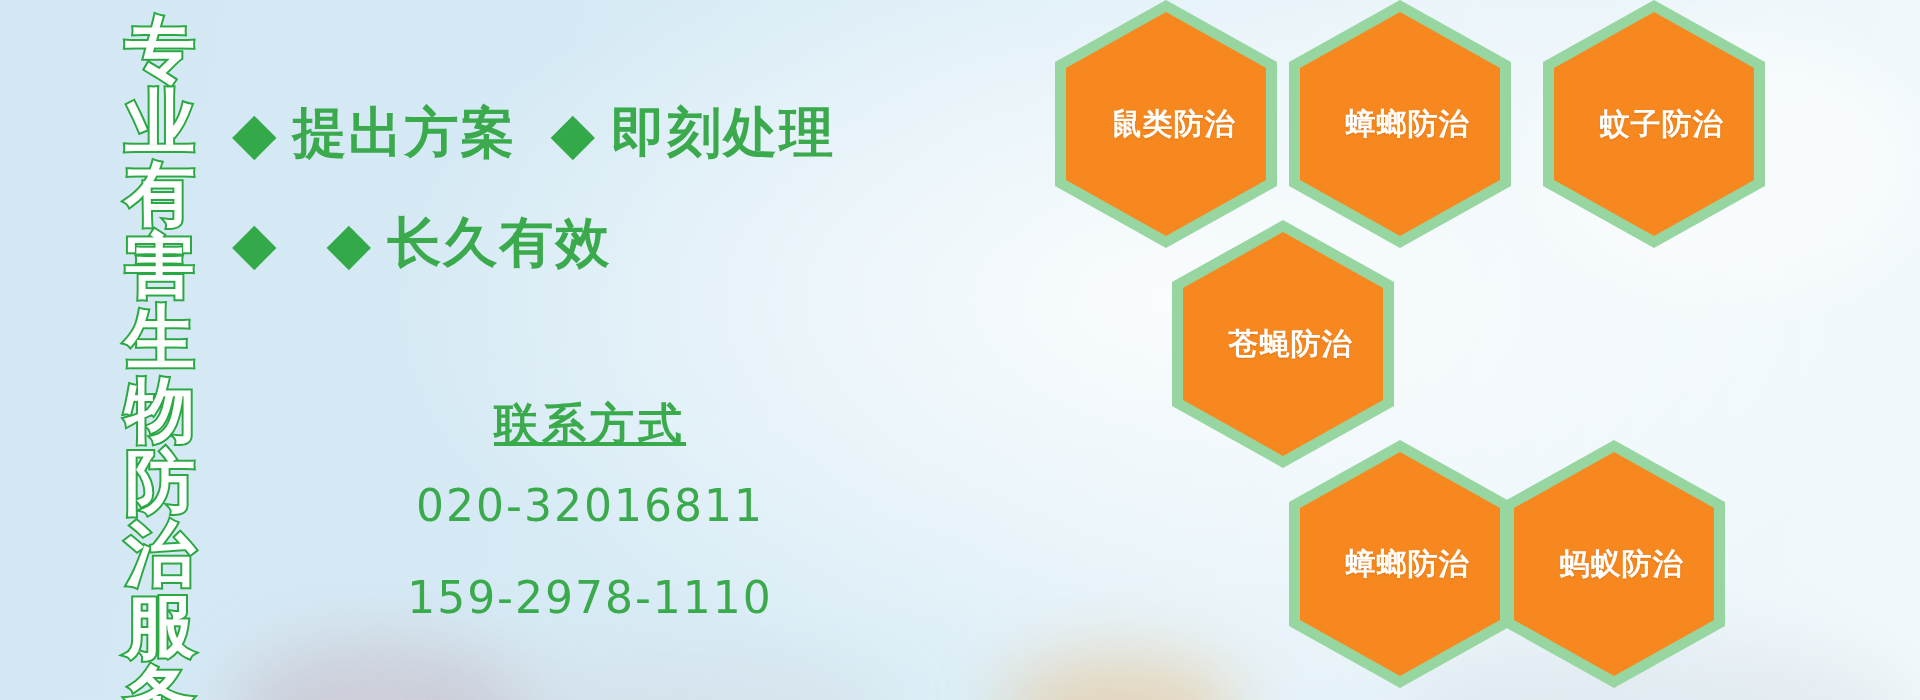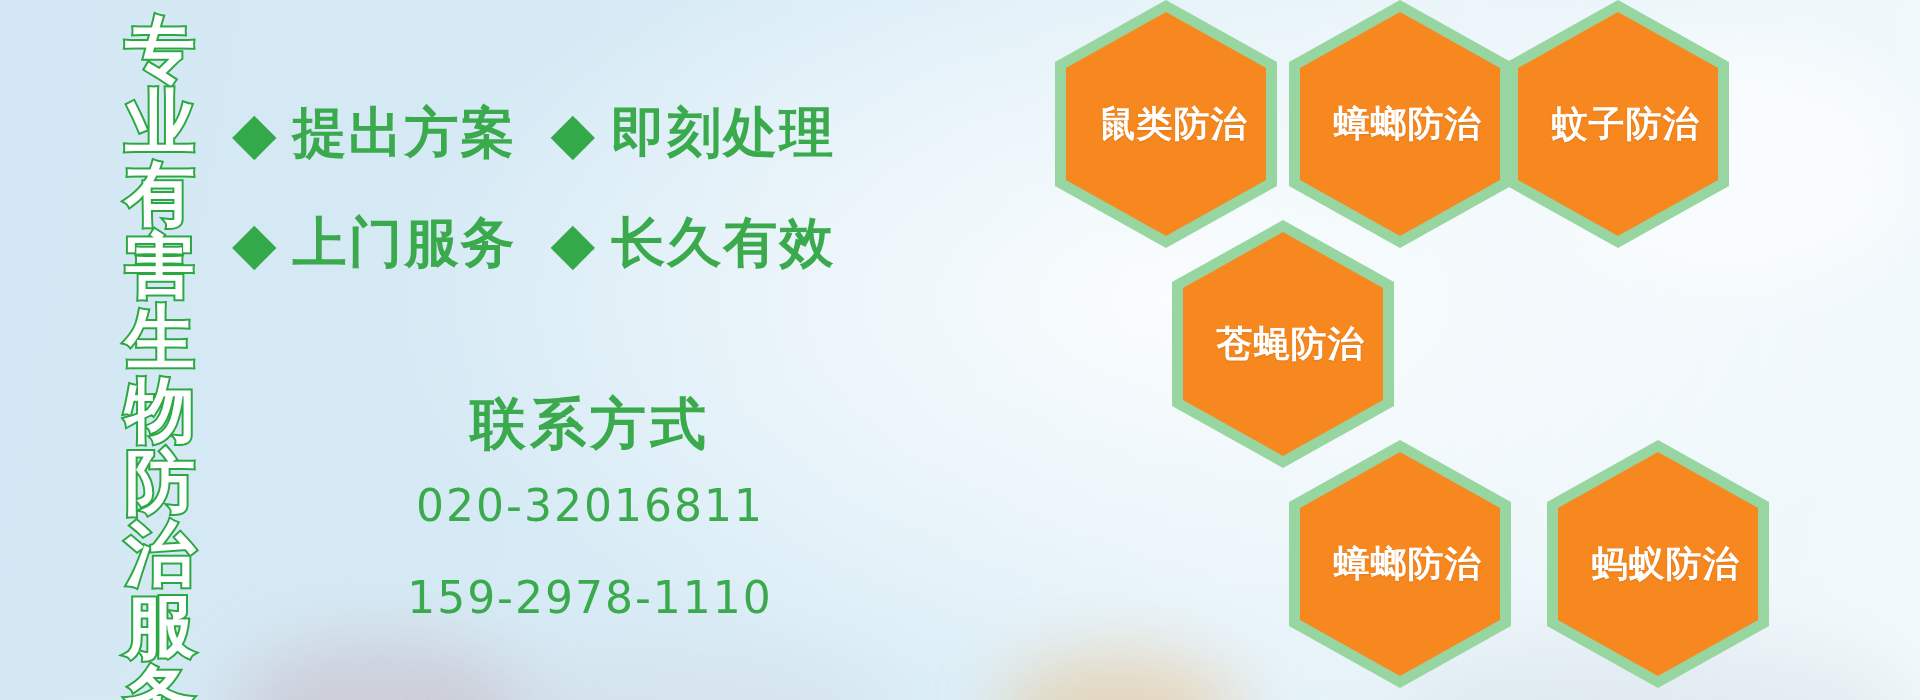--- a/index.html
+++ b/index.html
@@ -74,25 +74,26 @@
   
   #contact {
     position:absolute;
     left:330px; top:388px;
     width:520px;
     text-align:center;
     z-index:5;
   }
   #contact .contact-title {
     color:#3aaa4d;
-    font-size:56px;
+    font-size:44px;
     font-weight:bold;
     letter-spacing:4px;
     line-height:72px;
     font-family:"DejaVu Sans","Liberation Sans",sans-serif;
+    text-decoration:underline;
   }
   #contact .phone {
     color:#3aaa4d;
     font-size:44px;
     font-weight:normal;
     letter-spacing:2px;
     line-height:92px;
     font-family:"DejaVu Sans","Liberation Sans",sans-serif;
   }
 
@@ -115,39 +116,39 @@
   .hex .hex-outer { background:#97d6a0; }
   .hex .hex-inner {
     inset:12px 11px;
     background:#f7881f;
   }
   .hex .hex-label {
     position:absolute;
     inset:0;
     display:flex; align-items:center; justify-content:center;
     color:#ffffff;
-    font-size:36px;
+    font-size:30px;
     font-weight:bold;
     letter-spacing:1px;
     white-space:nowrap;
     font-family:"DejaVu Sans","Liberation Sans",sans-serif;
     text-shadow:0 1px 2px rgba(120,60,0,0.18);
     margin-left:15px;
   }
   
   .hex.r1c1 { left:0px;   top:8px; }
   .hex.r1c2 { left:234px; top:8px;padding-left:44px; }
-  .hex.r1c3 { left:452px; top:8px; }
+  .hex.r1c3 { left:488px; top:8px; }
   
   .hex.r2c1 { left:117px; top:228px;text-align:right; }
   .hex.r2c2 { left:351px; top:228px; }
   
   .hex.r3c1 { left:0px;   top:448px; }
   .hex.r3c2 { left:234px; top:448px; }
-  .hex.r3c3 { left:492px; top:448px; }
+  .hex.r3c3 { left:448px; top:448px; }
 </style>
 </head>
 <body>
 
 <div id="banner">
 
   <div class="blob b1"></div>
   <div class="blob b2"></div>
   <div class="blob b3"></div>
   <div class="blob b4"></div>
@@ -176,21 +177,20 @@
       <div class="slogan-gap"></div>
       <div class="slogan-item">
         <span class="diamond">◆</span>
         <span class="slogan-text">即刻处理</span>
       </div>
     </div>
 
     <div class="slogan-row">
       <div class="slogan-item">
         <span class="diamond">◆</span>
-        <span class="slogan-text">上门服务</span>
       </div>
       <div class="slogan-gap"></div>
       <div class="slogan-item">
         <span class="diamond">◆</span>
         <span class="slogan-text">长久有效</span>
       </div>
     </div>
 
   </div>
 

